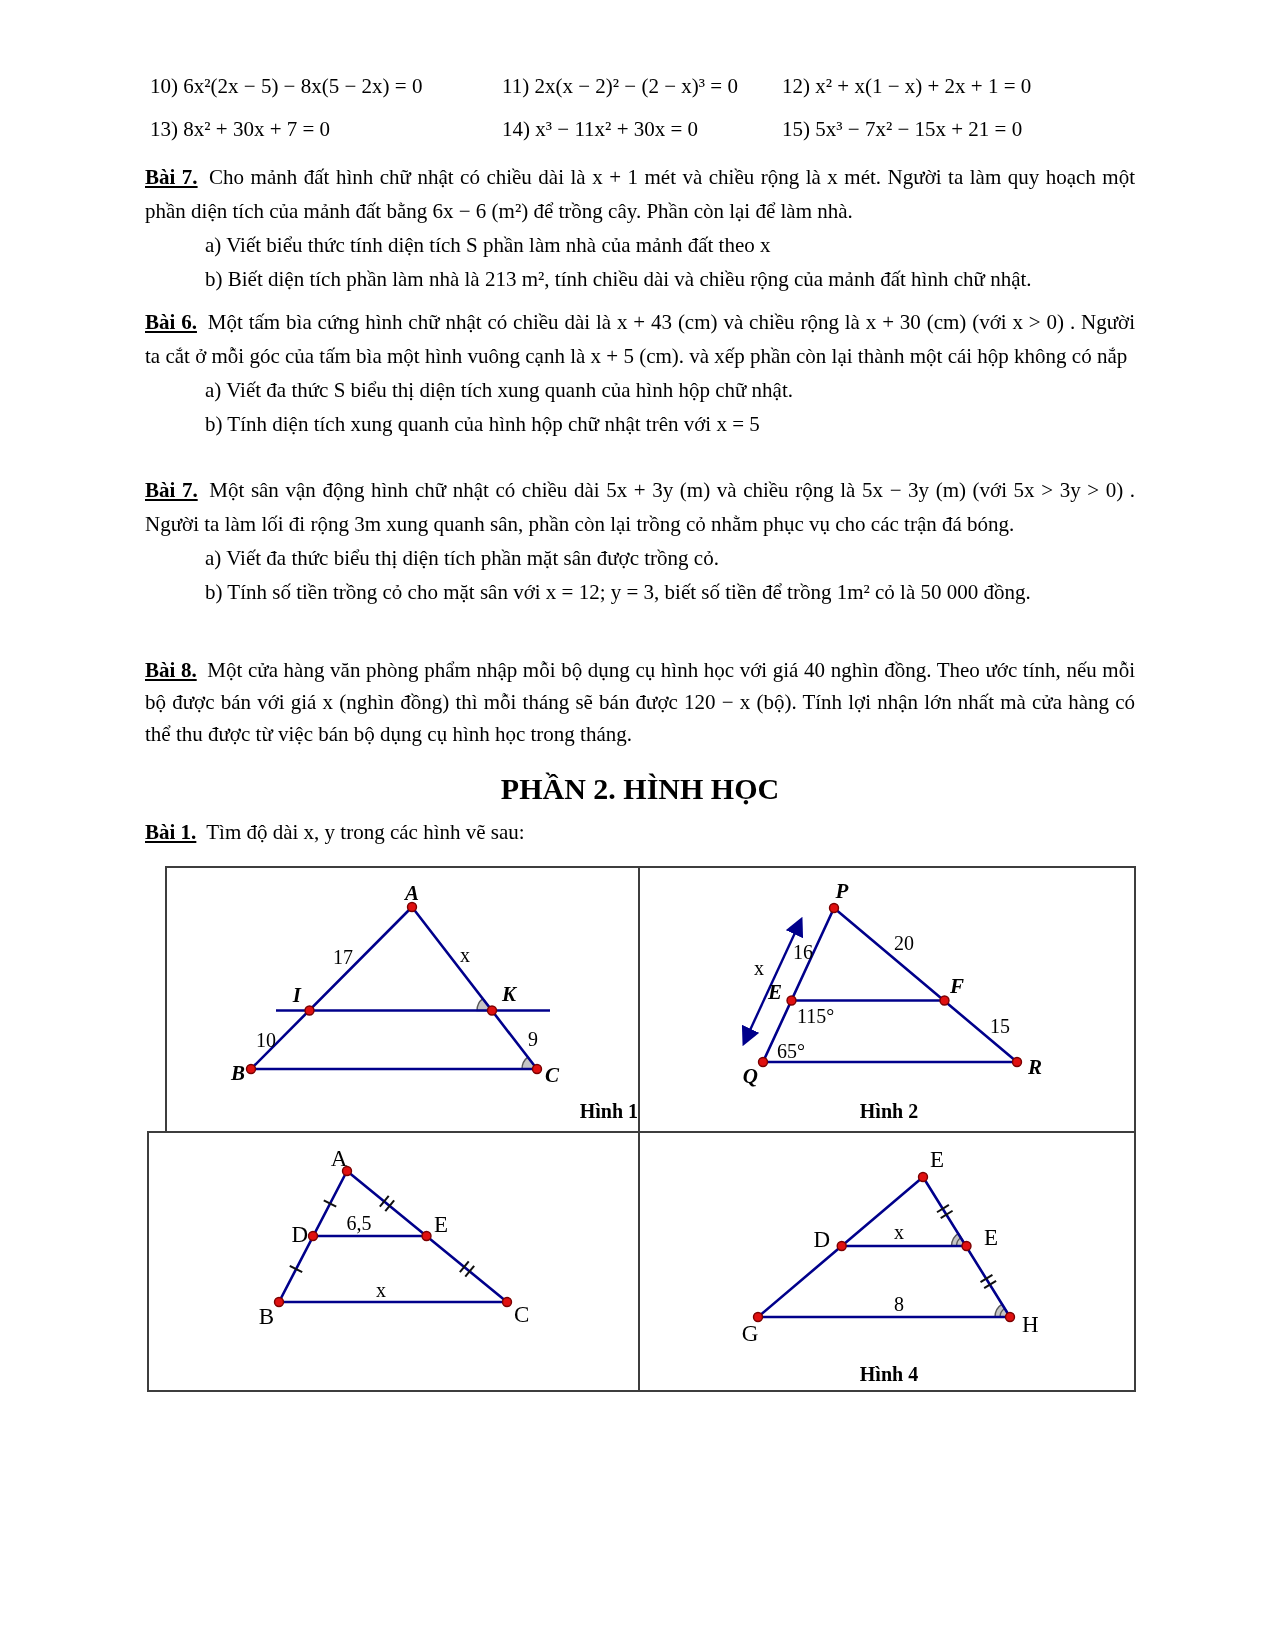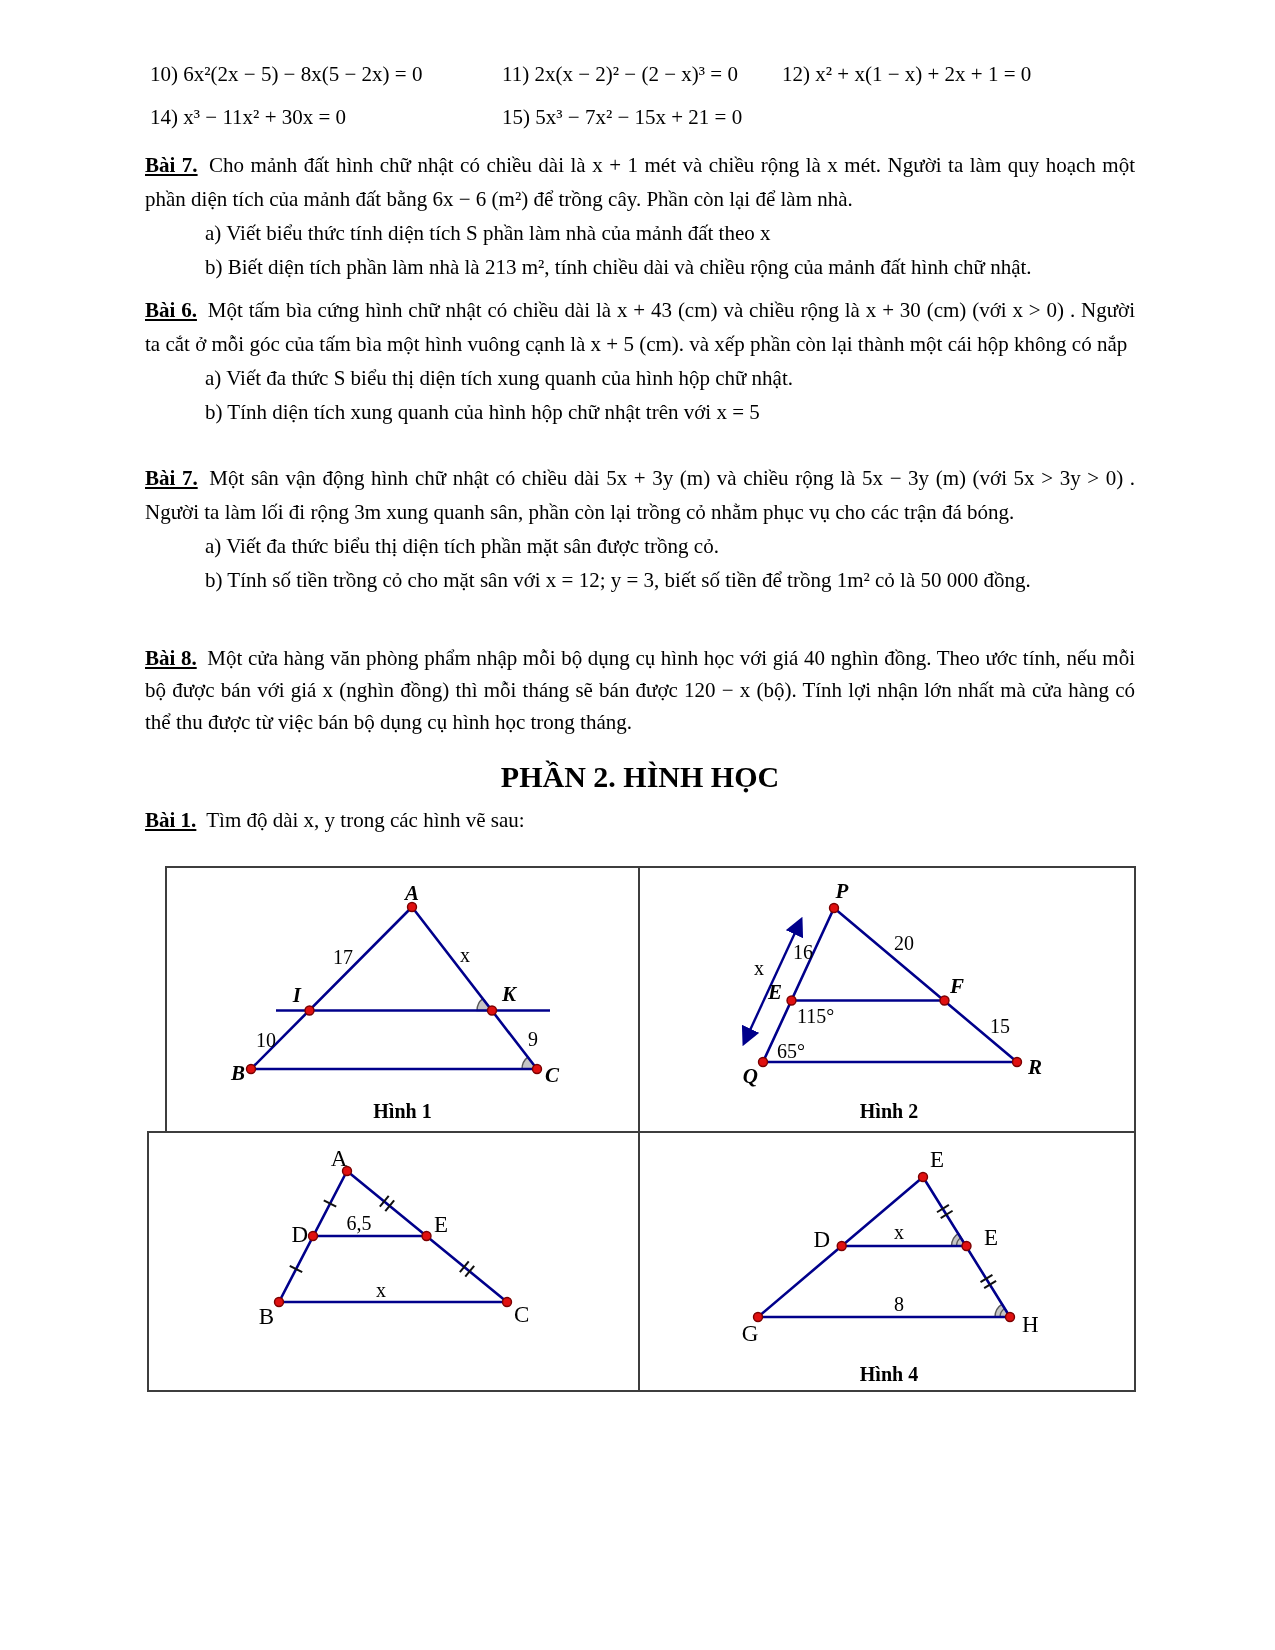--- a/index.html
+++ b/index.html
@@ -1,20 +1,20 @@
 <!DOCTYPE html>
 <html><head>
 <meta charset="utf-8">
 <style>
   html,body{margin:0;padding:0;background:#ffffff;}
   #page{
     position:relative;width:1275px;height:1650px;background:#ffffff;
     font-family:"Liberation Serif","DejaVu Serif",serif;color:#000;overflow:hidden;
   }
-  .abs{position:absolute;}
+  .abs{position:absolute;margin-top:12px;}
   
   #equations{left:150px;top:62px;width:985px;}
   .eqrow{display:grid;grid-template-columns:352px 280px 1fr;margin-bottom:18px;}
   .eq{font-size:21px;white-space:nowrap;}
   
   .prob{left:145px;width:990px;font-size:21px;line-height:34px;}
   .prob p{margin:0;text-align:justify;}
   .prob p.sub{margin-left:60px;text-align:left;}
   .plabel{font-weight:bold;text-decoration:underline;margin-right:5px;}
   #b8 p{line-height:32px;}
@@ -42,20 +42,21 @@
 
 <div id="page">
 
   <div class="abs" id="equations">
     <div class="eqrow">
       <span class="eq">10)  6x²(2x − 5) − 8x(5 − 2x) = 0</span>
       <span class="eq">11)  2x(x − 2)² − (2 − x)³ = 0</span>
       <span class="eq">12)  x² + x(1 − x) + 2x + 1 = 0</span>
     </div>
     <div class="eqrow">
+      <span class="eq">13)  8x² + 30x + 7 = 0</span>
       <span class="eq">14)  x³ − 11x² + 30x = 0</span>
       <span class="eq">15)  5x³ − 7x² − 15x + 21 = 0</span>
     </div>
   </div>
 
   <div class="abs prob" id="b5" style="top:148px;">
     <p><span class="plabel">Bài 7.</span> <span>Cho mảnh đất hình chữ nhật có chiều dài là x + 1 mét và chiều rộng là x mét. Người ta làm quy hoạch một phần diện tích của mảnh đất bằng 6x − 6 (m²) để trồng cây. Phần còn lại để làm nhà.</span></p>
     <p class="sub">a) Viết biểu thức tính diện tích S phần làm nhà của mảnh đất theo x</p>
     <p class="sub">b) Biết diện tích phần làm nhà là 213 m², tính chiều dài và chiều rộng của mảnh đất hình chữ nhật.</p>
   </div>
@@ -103,21 +104,21 @@
         <text class="vlbl" x="410" y="898" text-anchor="middle">A</text>
         <text class="vlbl" x="299" y="1000" text-anchor="end">I</text>
         <text class="vlbl" x="500" y="999" text-anchor="start">K</text>
         <text class="vlbl" x="243" y="1078" text-anchor="end">B</text>
         <text class="vlbl" x="543" y="1080" text-anchor="start">C</text>
         <text class="num" x="341" y="962" text-anchor="middle">17</text>
         <text class="num" x="463" y="960" text-anchor="middle">x</text>
         <text class="num" x="264" y="1045" text-anchor="middle">10</text>
         <text class="num" x="531" y="1044" text-anchor="middle">9</text>
       </svg>
-      <div class="caption" style="bottom:8px;">Hình 1</div>
+      <div class="caption" style="bottom:8px;text-align:right;">Hình 1</div>
     </div>
     <div class="fcell right" style="left:471px;width:500px;">
       <svg viewBox="638 866 496 263" width="496" height="263">
         <defs>
           <marker id="ah2" markerWidth="8" markerHeight="8" viewBox="0 0 10 10" refX="7" refY="5" orient="auto-start-reverse">
             <path d="M0 0 L10 5 L0 10 Z" fill="#00008b"></path>
           </marker>
         </defs>
         <g>
           <line class="edge" x1="761" y1="1060" x2="832" y2="906"></line>

